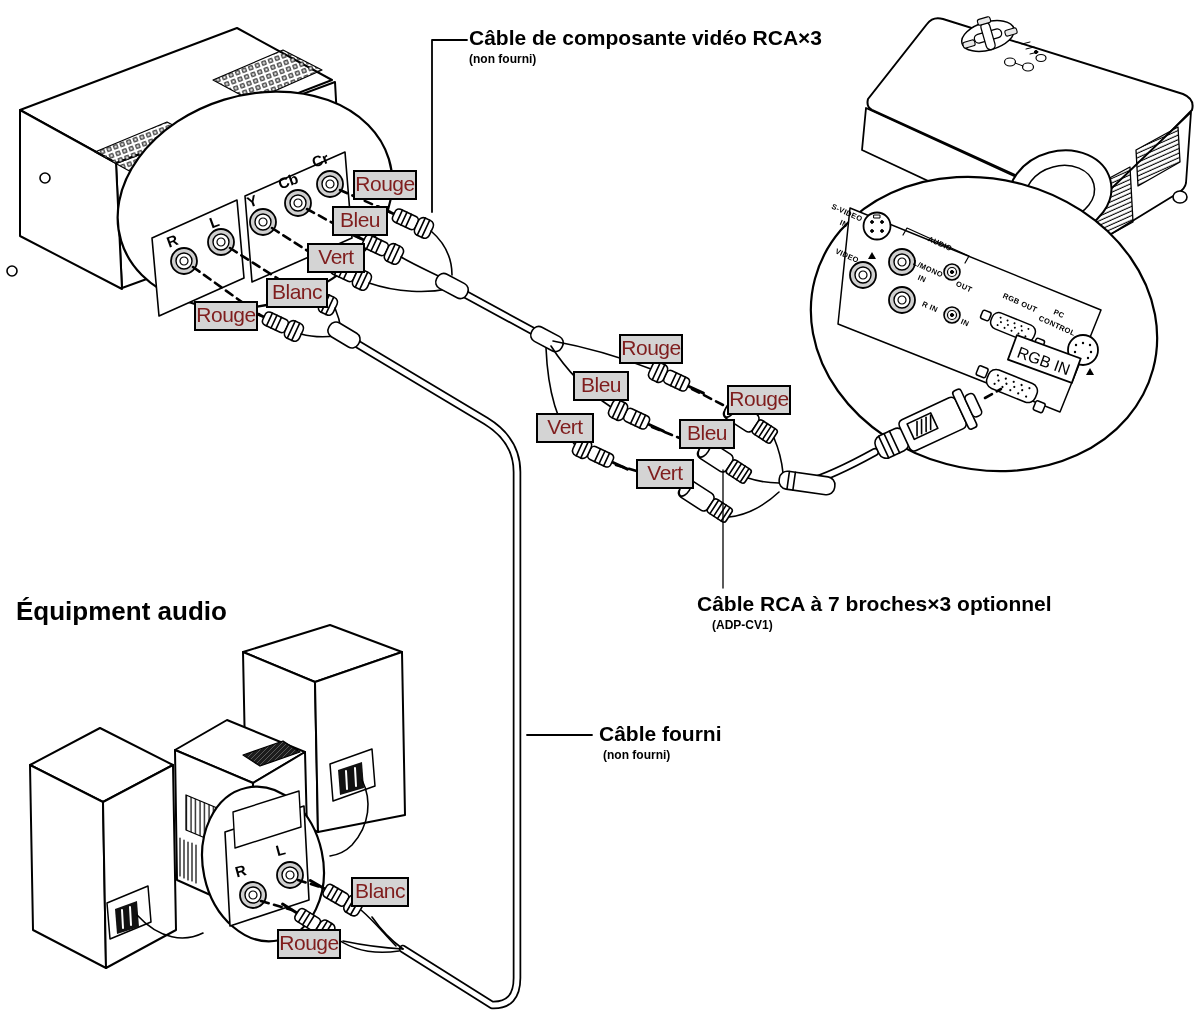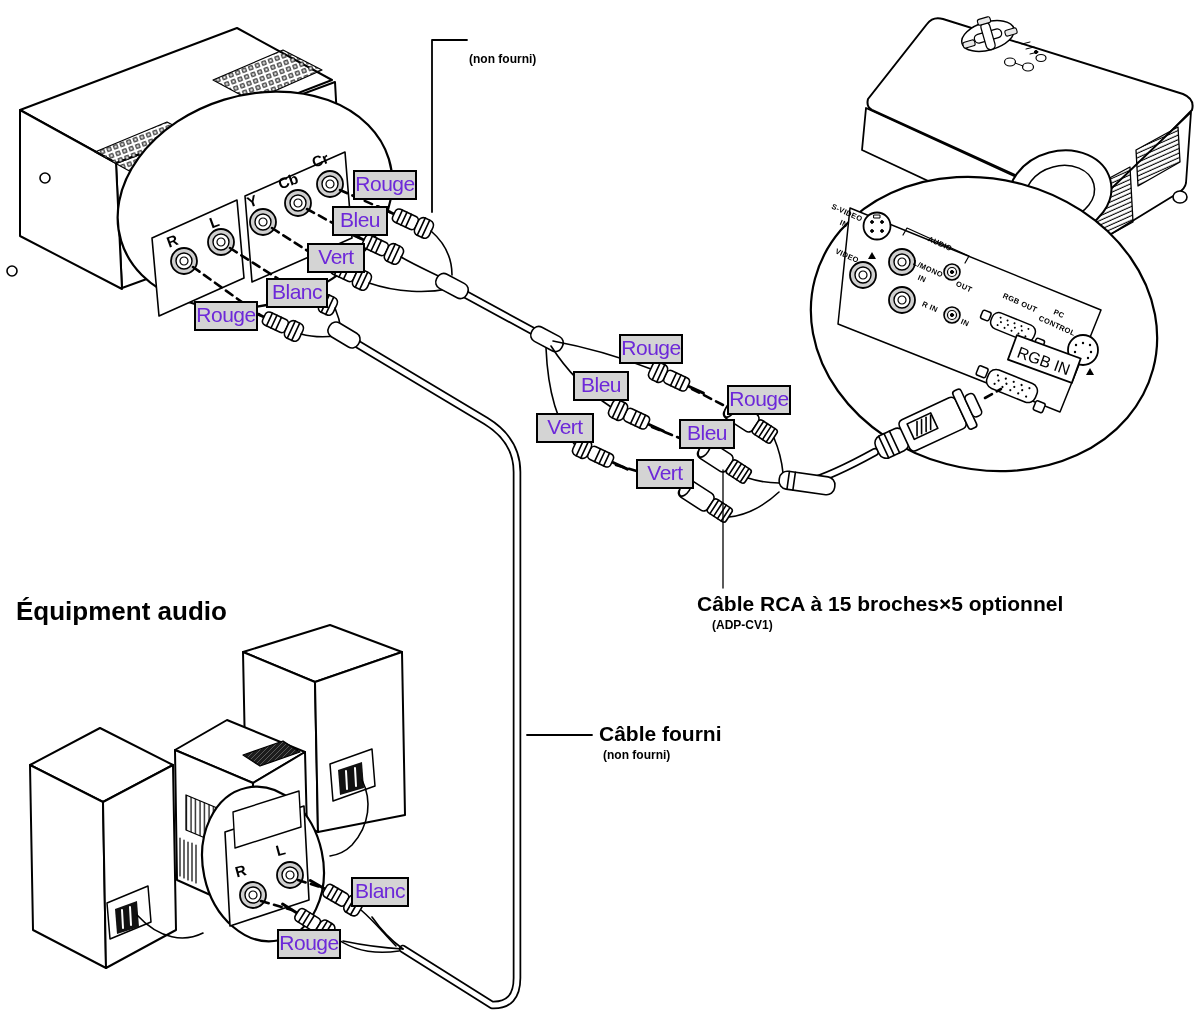--- a/index.html
+++ b/index.html
@@ -1,21 +1,21 @@
 <!DOCTYPE html>
 <html><head>
 <meta charset="utf-8">
 <style>
   html,body{margin:0;padding:0;background:#fff;}
   #stage{position:relative;width:1201px;height:1023px;background:#fff;overflow:hidden;
          font-family:"Liberation Sans",sans-serif;color:#000;}
   #stage svg{position:absolute;left:0;top:0;}
   .tag{position:absolute;height:30px;box-sizing:border-box;background:#d4d4d4;
        border:2.5px solid #000;font-size:21px;line-height:24px;text-align:center;
-       letter-spacing:-0.5px;color:#6d28d9;}
+       letter-spacing:-0.5px;color:#7f1d1d;}
   .ann{position:absolute;font-weight:bold;font-size:21px;white-space:nowrap;}
   .ann-sub{position:absolute;font-weight:bold;font-size:12px;white-space:nowrap;}
   .ln{stroke:#000;fill:none;stroke-linecap:round;stroke-linejoin:round;}
 </style>
 </head>
 <body>
 
 <div id="stage">
 <svg width="1201" height="1023" viewBox="0 0 1201 1023">
   <defs>
@@ -374,19 +374,20 @@
   <div class="tag" style="left:194px;top:301px;width:64px">Rouge</div>
   <div class="tag" style="left:619px;top:334px;width:64px">Rouge</div>
   <div class="tag" style="left:573px;top:371px;width:56px">Bleu</div>
   <div class="tag" style="left:536px;top:413px;width:58px">Vert</div>
   <div class="tag" style="left:727px;top:385px;width:64px">Rouge</div>
   <div class="tag" style="left:679px;top:419px;width:56px">Bleu</div>
   <div class="tag" style="left:636px;top:459px;width:58px">Vert</div>
   <div class="tag" style="left:351px;top:877px;width:58px">Blanc</div>
   <div class="tag" style="left:277px;top:929px;width:64px">Rouge</div>
 
+  <div class="ann" style="left:469px;top:26px">Câble de composante vidéo RCA×3</div>
   <div class="ann-sub" style="left:469px;top:52px">(non fourni)</div>
-  <div class="ann" style="left:697px;top:592px">Câble RCA à 15 broches×5 optionnel</div>
+  <div class="ann" style="left:697px;top:592px">Câble RCA à 7 broches×3 optionnel</div>
   <div class="ann-sub" style="left:712px;top:618px">(ADP-CV1)</div>
   <div class="ann" style="left:16px;top:596px;font-size:26px">Équipment audio</div>
   <div class="ann" style="left:599px;top:722px">Câble fourni</div>
   <div class="ann-sub" style="left:603px;top:748px">(non fourni)</div>
 </div>
 
 </body></html>

